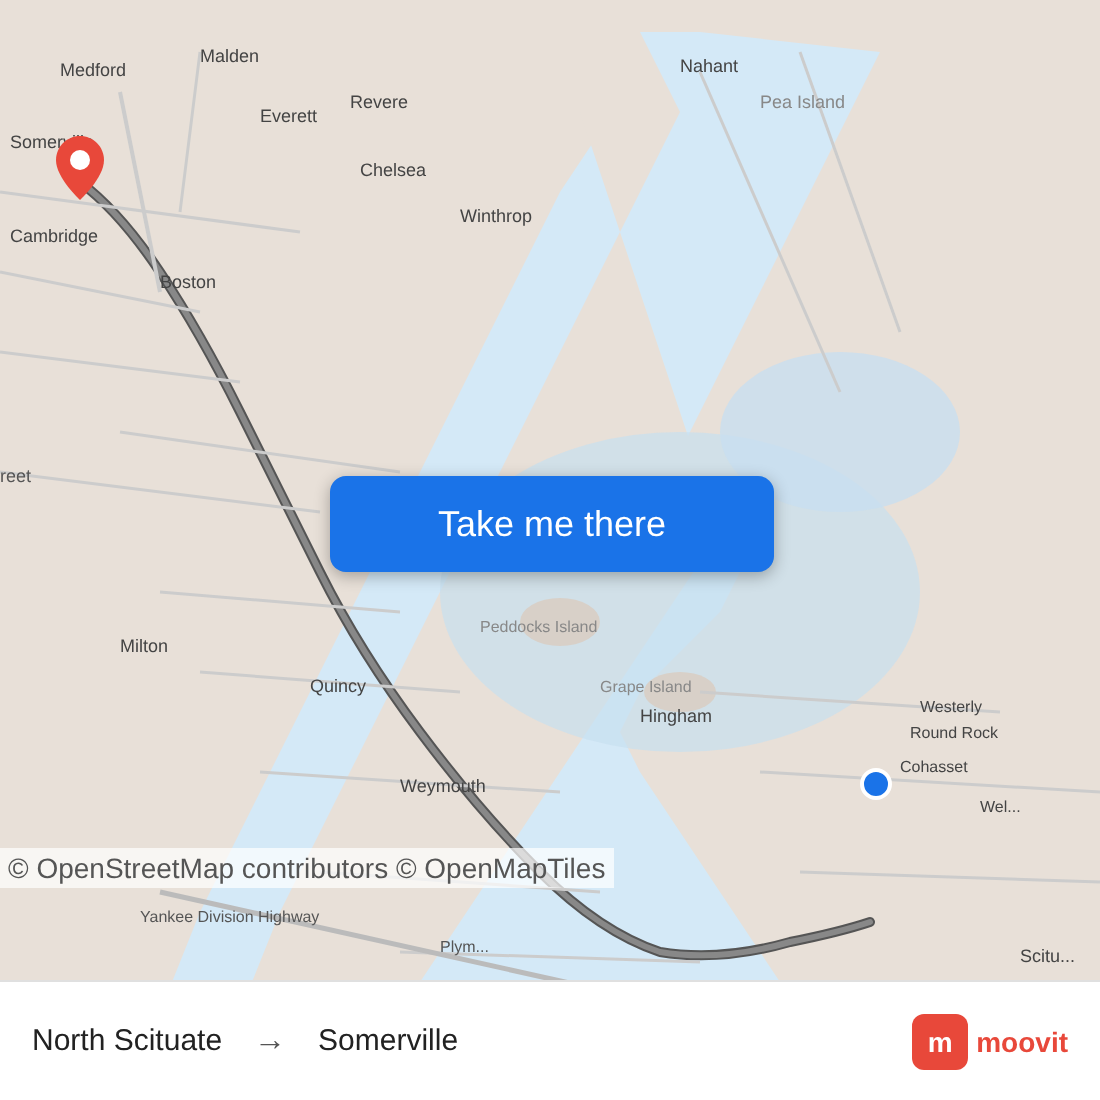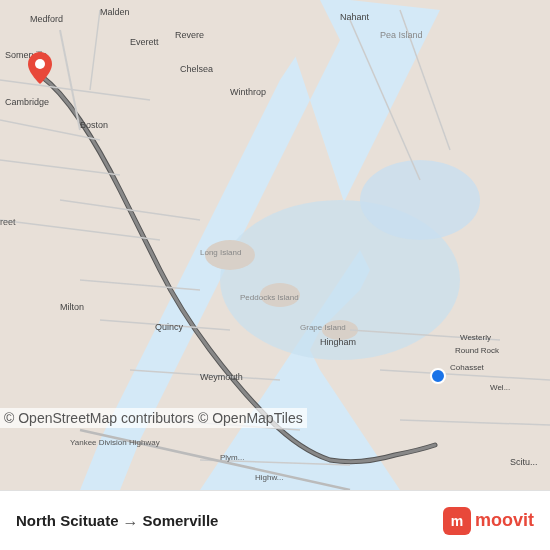--- a/index.html
+++ b/index.html
@@ -4,20 +4,21 @@
   <style>
     * { margin: 0; padding: 0; box-sizing: border-box; }
     body { width: 550px; height: 550px; overflow: hidden; font-family: Arial, sans-serif; background: #e8e0d8; }
 
     .map-container {
       position: relative;
       width: 550px;
       height: 490px;
       overflow: hidden;
       background: #5eead4;
+      margin-top: 16px;
     }
 
     .map-svg {
       position: absolute;
       top: 0; left: 0;
       width: 100%; height: 100%;
     }
 
     .take-me-there-btn {
       position: absolute;
@@ -63,39 +64,39 @@
       display: flex;
       align-items: center;
       justify-content: space-between;
       padding: 0 16px;
       border-top: 1px solid #e0e0e0;
     }
 
     .footer-route {
       display: flex;
       align-items: center;
-      gap: 4px;
+      gap: 16px;
       font-size: 15px;
-      font-weight: 700;
+      font-weight: 400;
       color: #222;
     }
 
     .footer-route .arrow {
       font-size: 16px;
       color: #555;
     }
 
     .moovit-logo {
       display: flex;
       align-items: center;
       gap: 4px;
     }
 
     .moovit-text {
-      font-size: 18px;
+      font-size: 14px;
       font-weight: 700;
       color: #e8483a;
     }
 
     .attribution {
       position: absolute;
       bottom: 62px;
       left: 0;
       font-size: 14px;
       color: #555;
@@ -197,20 +198,23 @@
       <circle cx="12" cy="12" r="5" fill="white"></circle>
     </svg>
   </div>
 
   <div class="marker-blue">
     <svg width="16" height="16" viewBox="0 0 16 16" xmlns="http://www.w3.org/2000/svg">
       <circle cx="8" cy="8" r="7" fill="#1a73e8" stroke="white" stroke-width="2"></circle>
     </svg>
   </div>
 
+  <button class="take-me-there-btn">
+    <span>Take me there</span>
+  </button>
 
   <div class="attribution">
     <span>© OpenStreetMap contributors © OpenMapTiles</span>
   </div>
 </div>
 
 <div class="footer">
   <div class="footer-route">
     <span>North Scituate</span>
     <span class="arrow">→</span>

